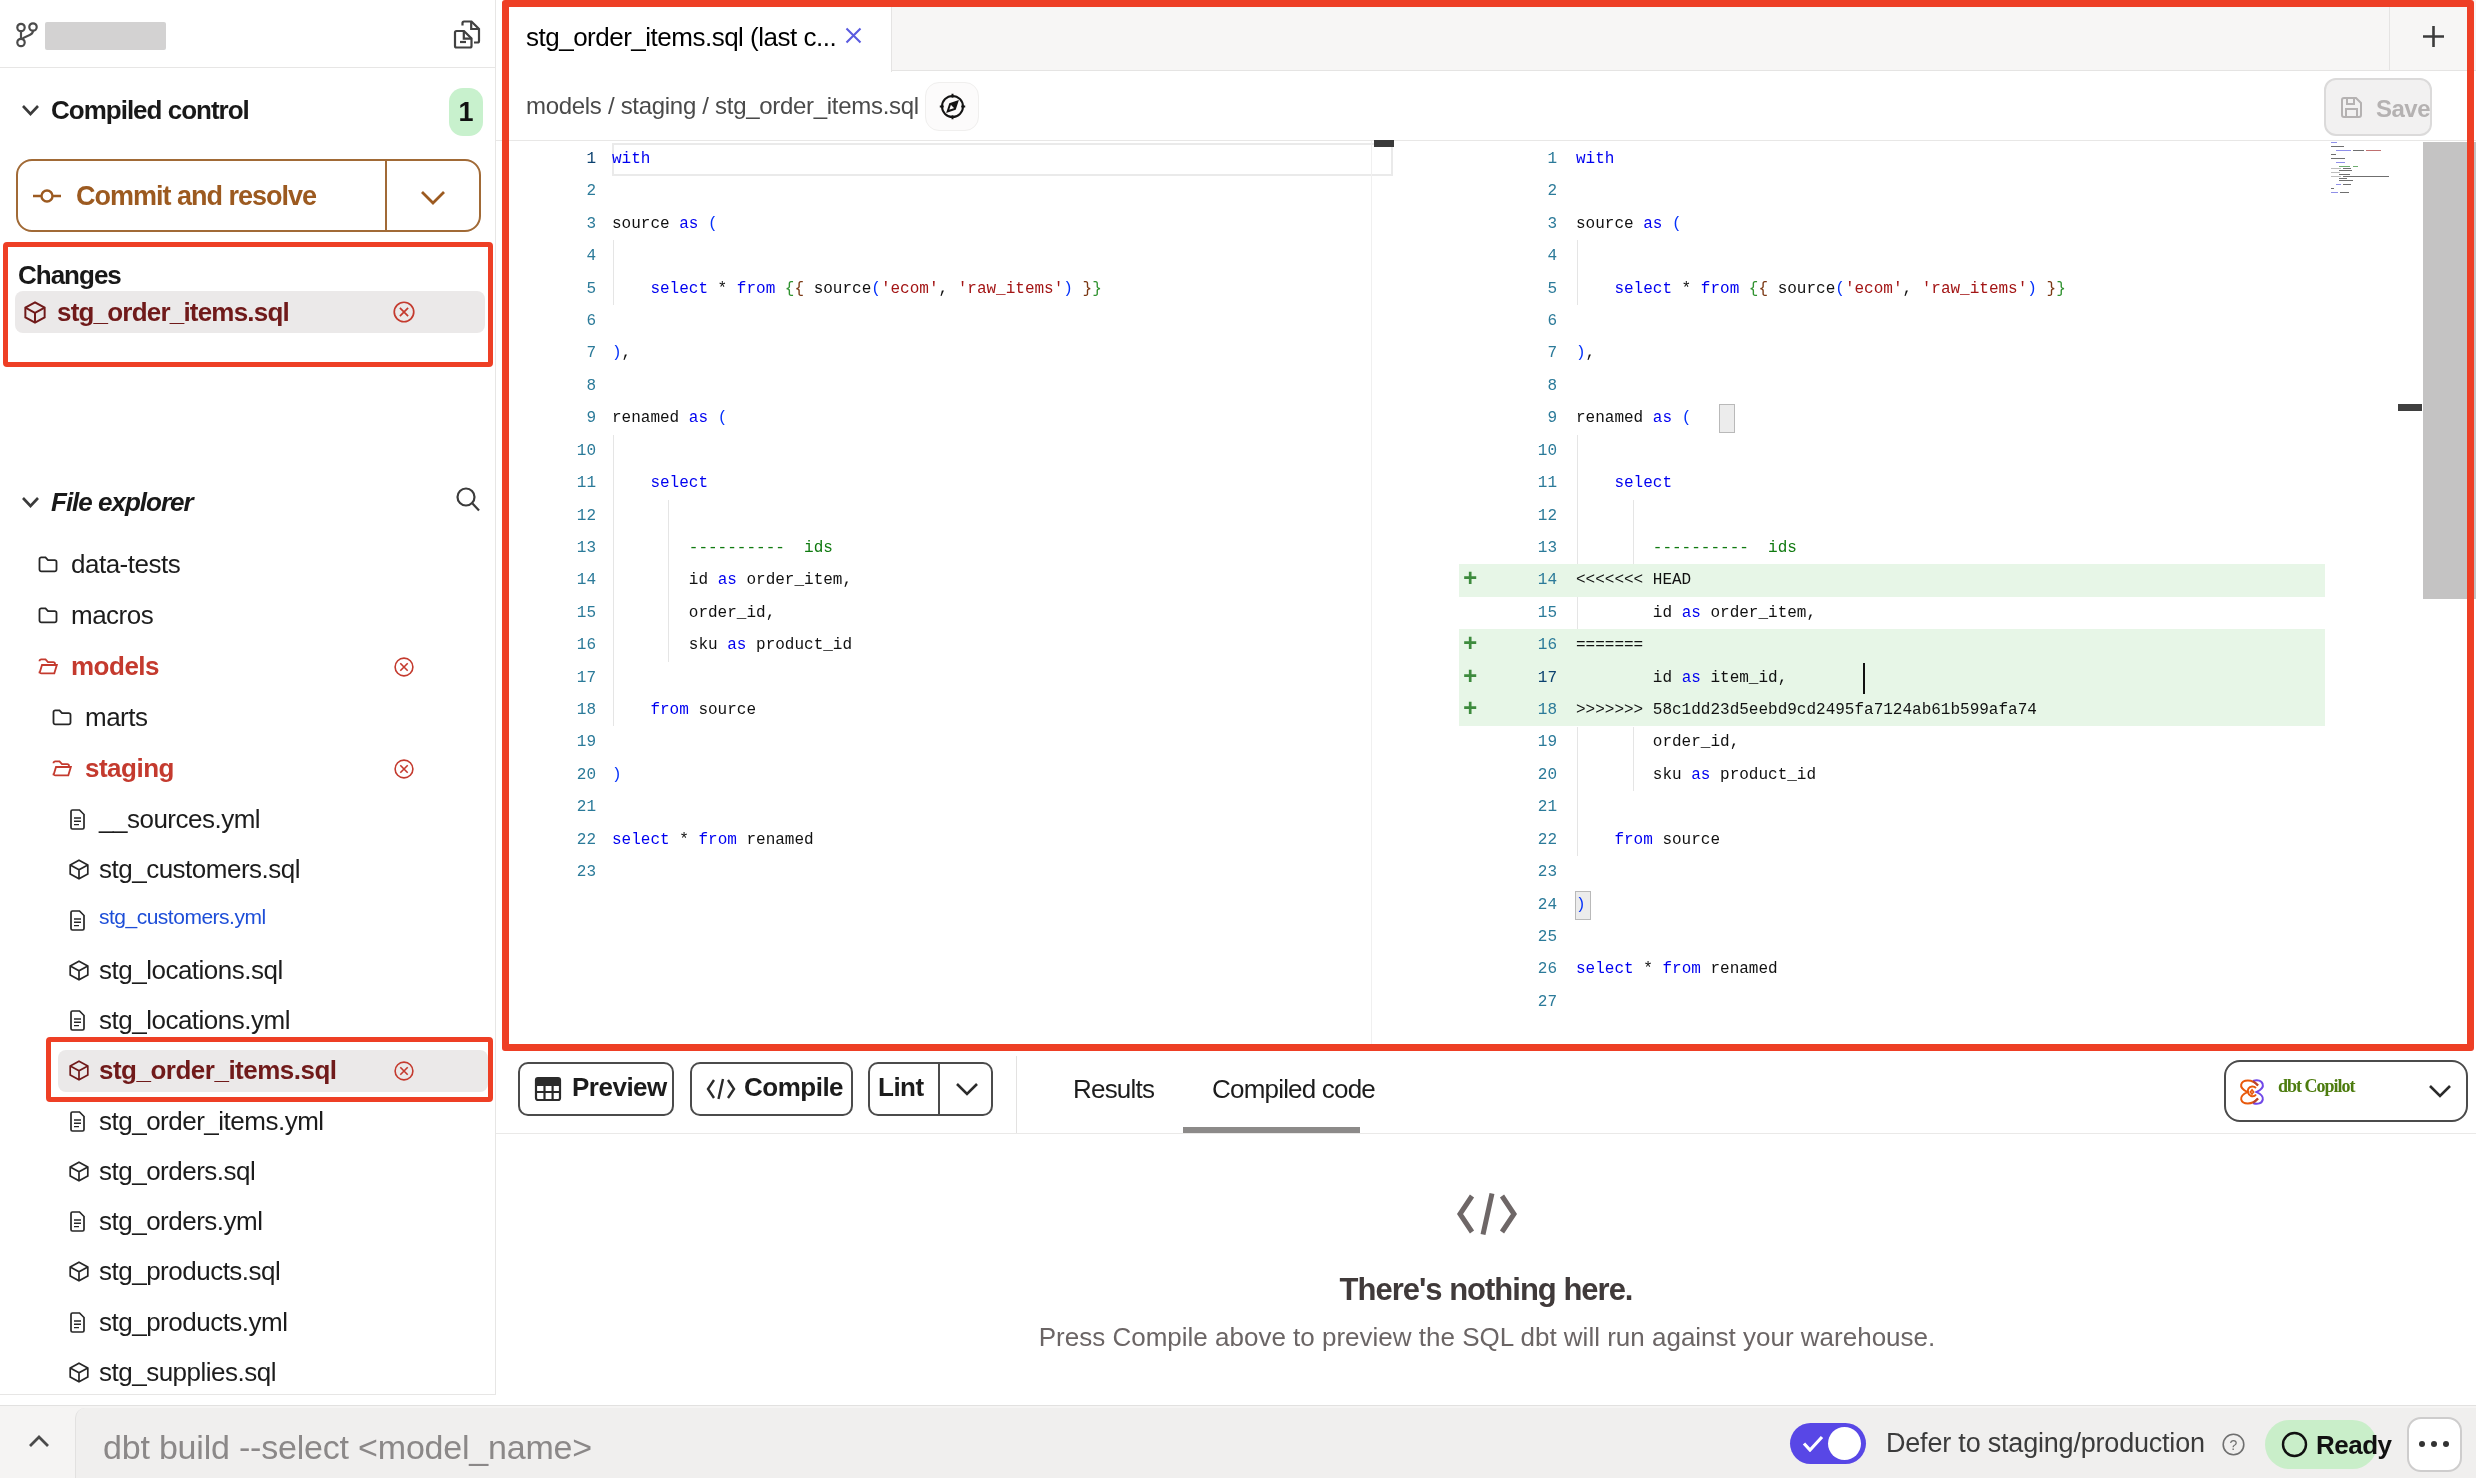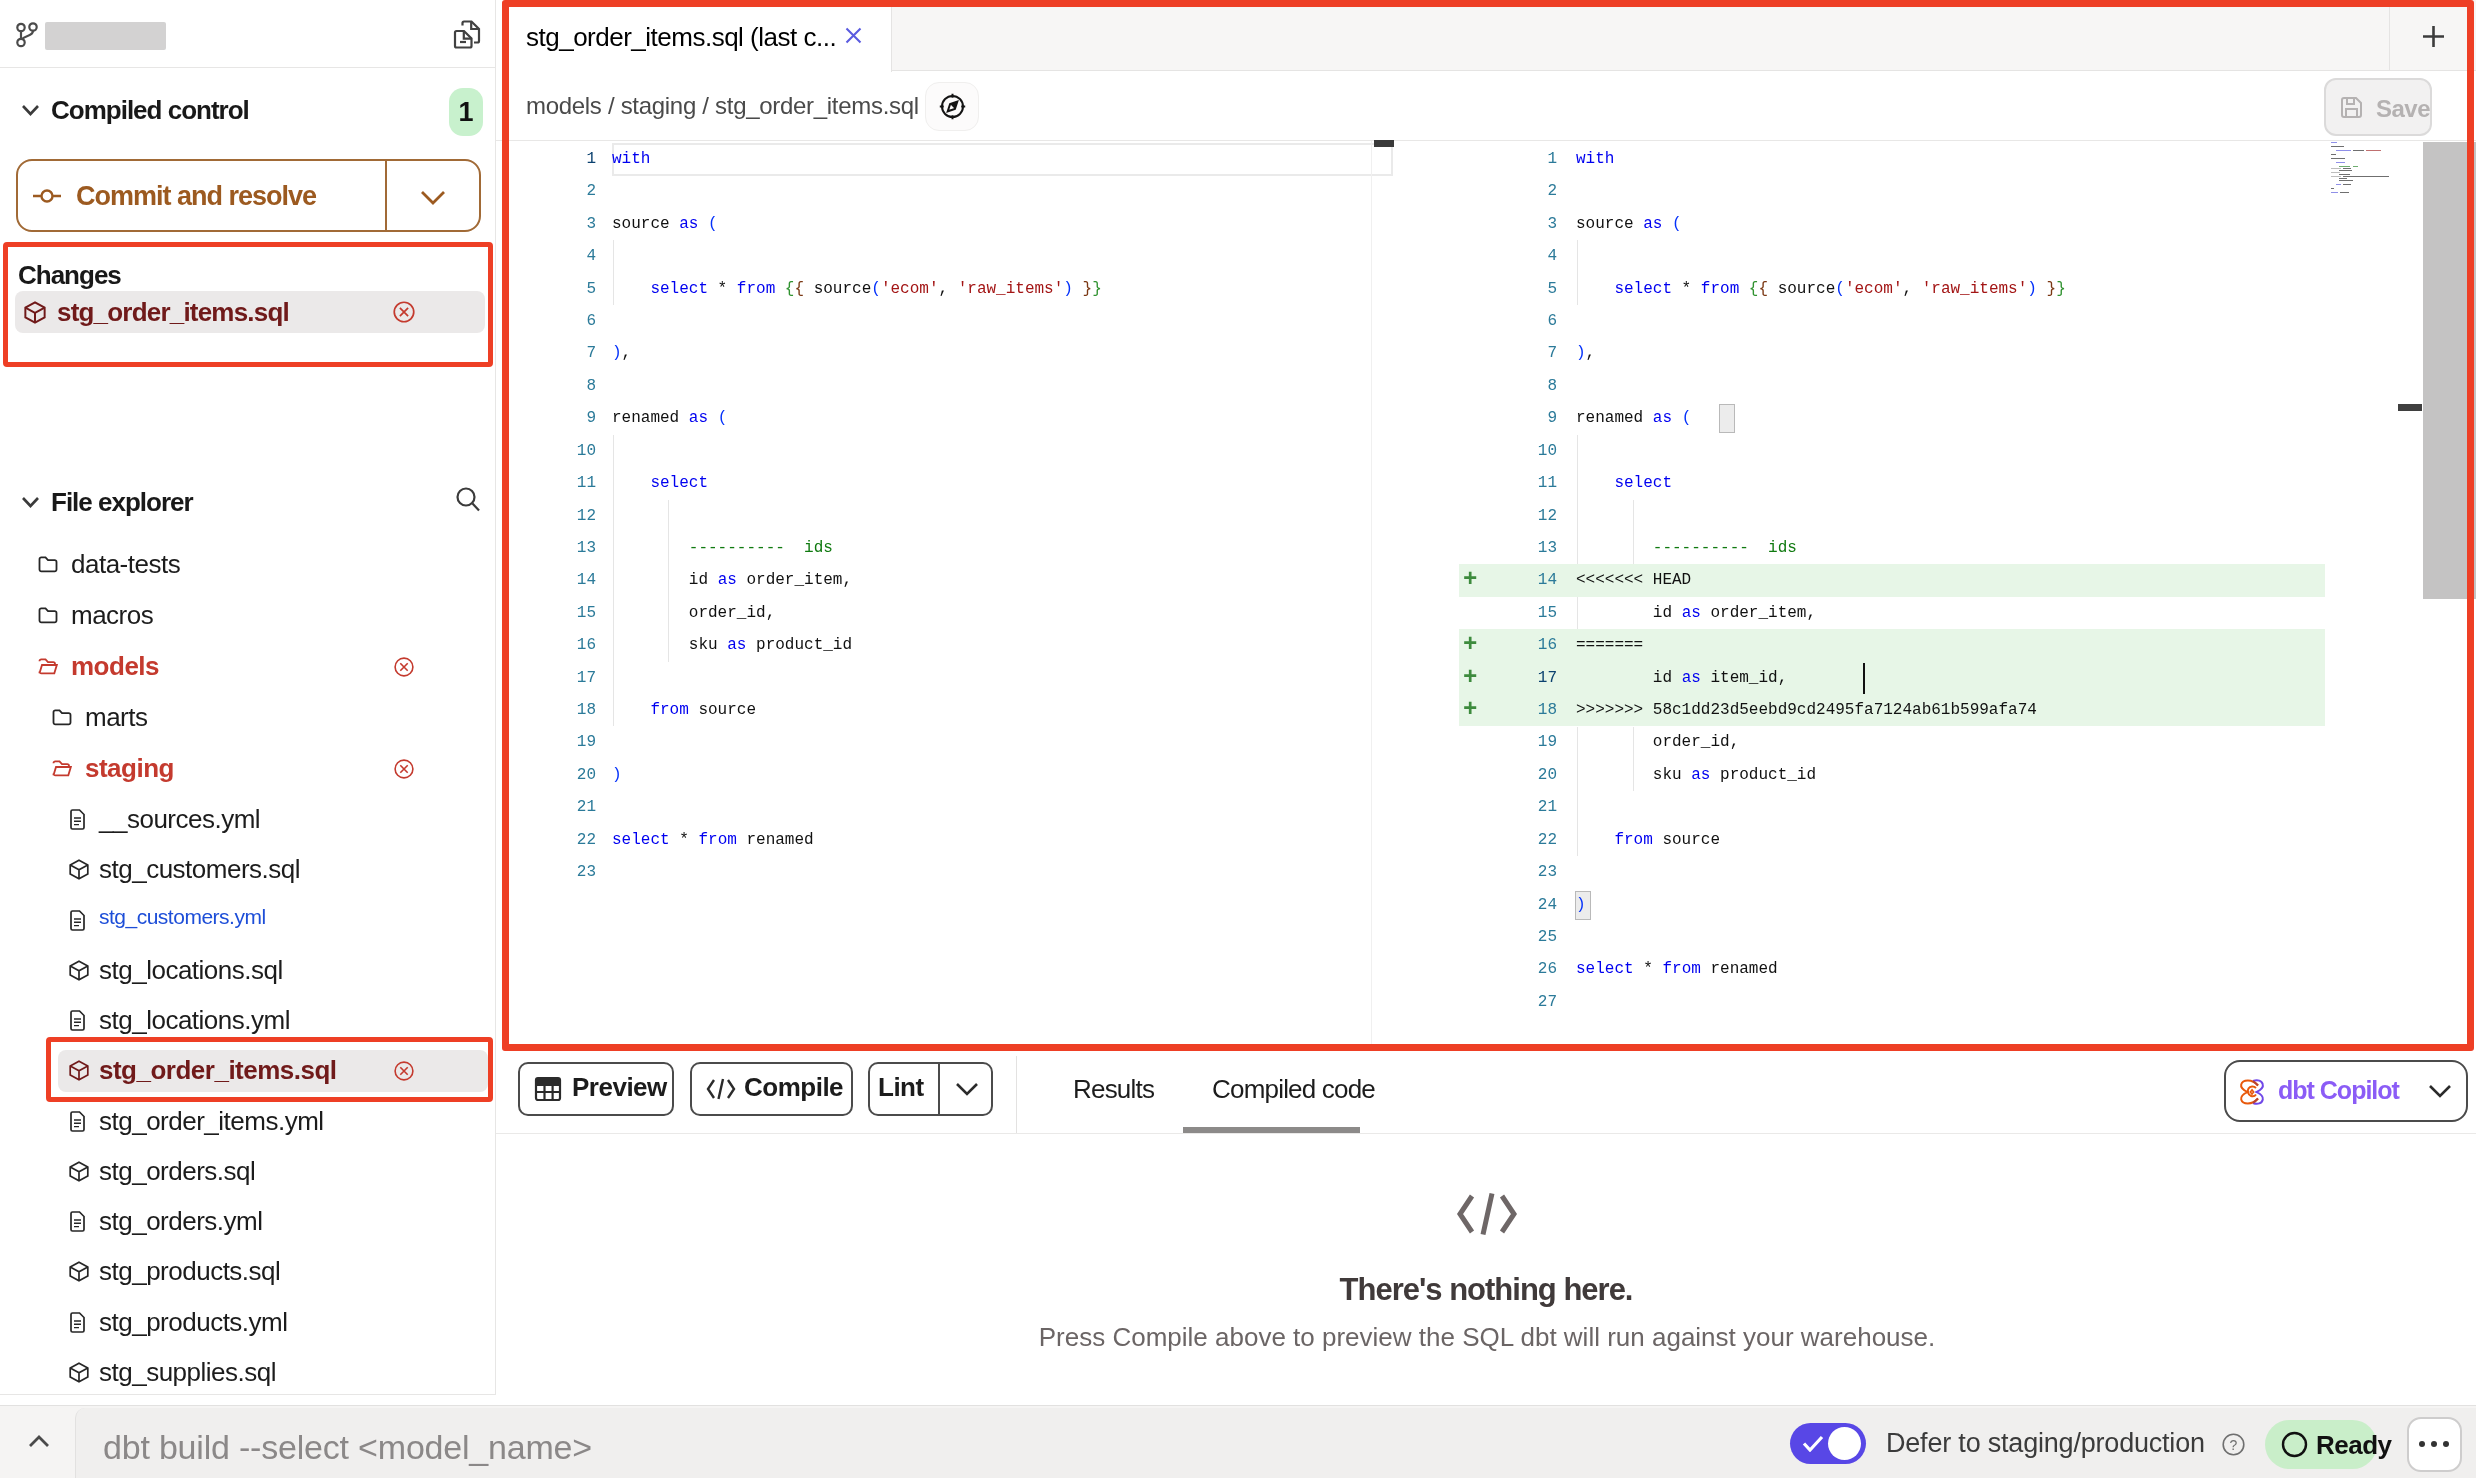--- a/index.html
+++ b/index.html
@@ -75,21 +75,21 @@
   <svg class="abs" style="left:393px;top:301px;" width="22" height="22" viewBox="0 0 23 23">
     <g fill="none" stroke="#c43a2e" stroke-width="1.8">
       <circle cx="11.5" cy="11.5" r="10.2"></circle>
           <path d="M7.2 7.2 l8.6 8.6 M15.8 7.2 l-8.6 8.6"></path>
     </g>
   </svg>
 
   <svg class="abs" style="left:21px;top:496px;" width="19" height="12" viewBox="0 0 19 12">
         <path d="M2 2 l7.5 8 L17 2" fill="none" stroke="#3b3b3b" stroke-width="2.6"></path>
       </svg>
-  <div class="abs hb" style="left:51px;top:487px;font-size:26px;color:#191919;">File explorer</div>
+  <div class="abs hb" style="left:51px;top:487px;font-size:26px;color:#191919;font-style:italic;">File explorer</div>
   <svg class="abs" style="left:455px;top:486px;" width="26" height="27" viewBox="0 0 26 27">
     <g fill="none" stroke="#3b3b3b" stroke-width="2.2">
           <circle cx="11" cy="11" r="8.5"></circle>
           <path d="M17.5 17.5 L24 24.5"></path>
         </g>
   </svg>
 
   <div id="tree">
     <svg class="abs" style="left:38px;top:556px;" width="20" height="17" viewBox="0 0 20 17">
           <path d="M1.5 3.2 a1.8 1.8 0 0 1 1.8-1.8 h4.2 l2.5 2.8 h6.7 a1.8 1.8 0 0 1 1.8 1.8 V13.5 a1.8 1.8 0 0 1 -1.8 1.8 H3.3 A1.8 1.8 0 0 1 1.5 13.5 Z" fill="none" stroke="#262626" stroke-width="1.8"></path>
@@ -422,21 +422,21 @@
 <div class="abs" style="left:2224px;top:1060px;width:244px;height:62px;border:2px solid #4b4b4b;border-radius:16px;background:#fff;"></div>
 <svg class="abs" style="left:2237px;top:1077px;" width="30" height="30" viewBox="0 0 30 30">
         <g fill="none" stroke-width="2">
 <path stroke="#e8590c" d="M21 8.5 C15 1.5 5.5 2.5 4.2 7.5 C3.2 11.5 7.5 13.5 10.5 15 C7.5 16.5 3.2 18.5 4.2 22.5 C5.5 27.5 15 28.5 21 21.5"></path>
 <path stroke="#7048e8" d="M16 4 C20.5 2.2 25 3.5 25.8 7.5 C26.8 11.5 22.5 13.5 19.5 15 C22.5 16.5 26.8 18.5 25.8 22.5 C25 26.5 20.5 27.8 16 26"></path>
 <path stroke="#b8432f" d="M21 8.5 C19.5 7 17.8 5.5 16 4 M21 21.5 c-1.5 1.5 -3.2 3 -5 4.5"></path>
 <path stroke="#e8590c" d="M19 11 C17 9 13 9 11.5 11.5 C10 14 11 18 14 19 C16 19.7 18 19 19 17.5"></path>
 <path stroke="#e8590c" stroke-width="1.6" d="M15 12.8 l1.6 2.2 -1.6 2.2 -1.6 -2.2 z"></path>
 </g>
       </svg>
-<div class="abs hb" style="left:2278px;top:1076px;font-size:25px;color:#8b5cf6;">dbt Copilot</div>
+<div class="abs hb" style="left:2278px;top:1076px;font-size:18px;color:#4d7c0f;font-family:Liberation Serif, serif;">dbt Copilot</div>
 <svg class="abs" style="left:2428px;top:1084px;" width="24" height="14" viewBox="0 0 24 14">
         <path d="M2 2 l10 10 L22 2" fill="none" stroke="#2b2b2b" stroke-width="2.6"></path>
       </svg>
 <svg class="abs" style="left:1456px;top:1191px;" width="62" height="46" viewBox="0 0 62 46">
         <g fill="none" stroke="#6e6767" stroke-width="5">
           <path d="M16 5 L4 23 l12 18 M46 5 l12 18 -12 18 M36 2.5 l-9 41"></path>
         </g>
       </svg>
 <div class="abs" style="left:1096px;top:1272px;width:780px;text-align:center;font-size:31px;font-weight:bold;letter-spacing:-1px;color:#403a3a;">There's nothing here.</div>
 <div class="abs" style="left:887px;top:1322px;width:1200px;text-align:center;white-space:nowrap;font-size:26px;color:#6b6565;">Press Compile above to preview the SQL dbt will run against your warehouse.</div>

